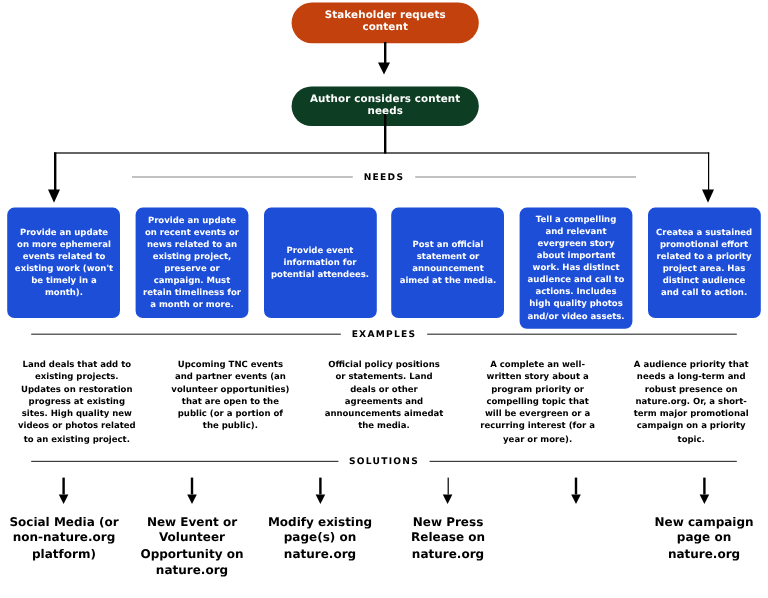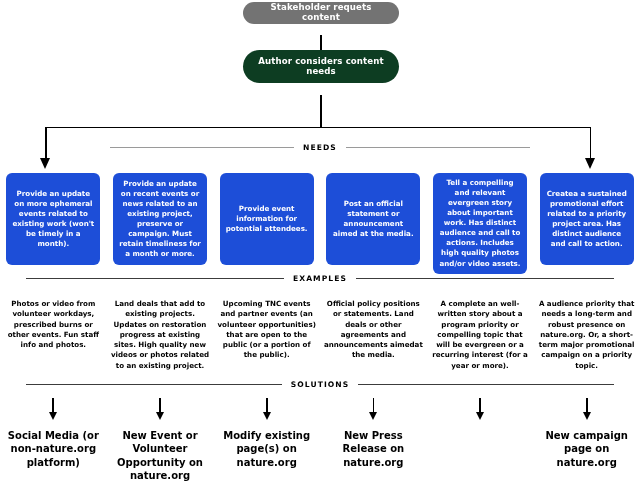--- a/index.html
+++ b/index.html
@@ -33,28 +33,28 @@
     font-weight: bold;
     letter-spacing: 0.1px;
     line-height: 1.15;
     box-sizing: border-box;
     padding: 2px 10px;
   }
   .node-stakeholder {
     left: 243px;
     top: 2px;
     width: 156px;
-    height: 22px;
-    background: #737373;
+    height: 34px;
+    background: #c2410c;
     border-radius: 17px;
     font-size: 8.6px;
   }
   .node-author {
     left: 243px;
-    top: 50px;
+    top: 72px;
     width: 156px;
     height: 33px;
     background: #0d3d22;
     border-radius: 17px;
     font-size: 8.6px;
   }
 
   
   .conn-stem-1 {
     position: absolute;
@@ -258,23 +258,20 @@
   </div>
 
   <div class="section-divider" id="examples-divider">
     <div class="rule dark"></div>
     <div class="label">EXAMPLES</div>
     <div class="rule dark"></div>
   </div>
 
   <div class="row" id="examples-row">
     <div class="col">
-      <div class="example-text">Photos or video from volunteer workdays, prescribed burns or other events. Fun staff info and photos.</div>
-    </div>
-    <div class="col">
       <div class="example-text">Land deals that add to existing projects. Updates on restoration progress at existing sites. High quality new videos or photos related to an existing project.</div>
     </div>
     <div class="col">
       <div class="example-text">Upcoming TNC events and partner events (an volunteer opportunities) that are open to the public (or a portion of the public).</div>
     </div>
     <div class="col">
       <div class="example-text">Official policy positions or statements. Land deals or other agreements and announcements aimedat the media.</div>
     </div>
     <div class="col">
       <div class="example-text">A complete an well-written story about a program priority or compelling topic that will be evergreen or a recurring interest (for a year or more).</div>

